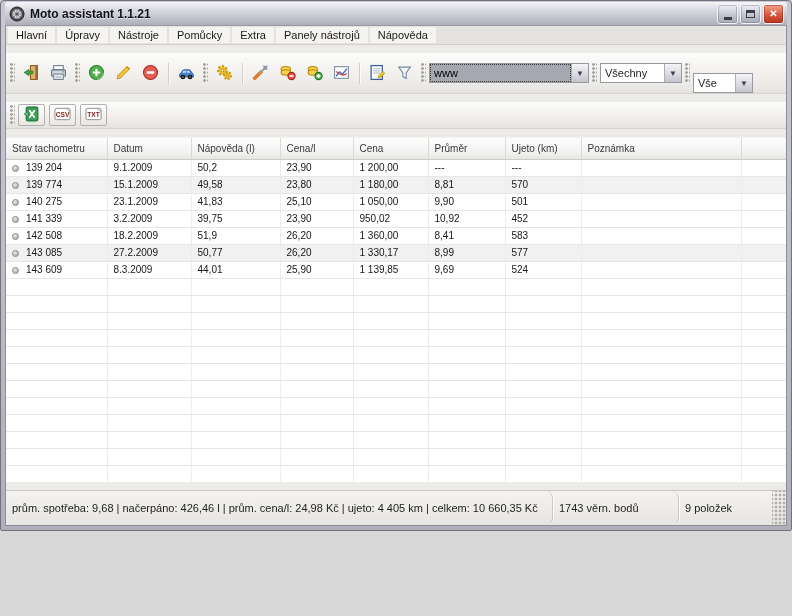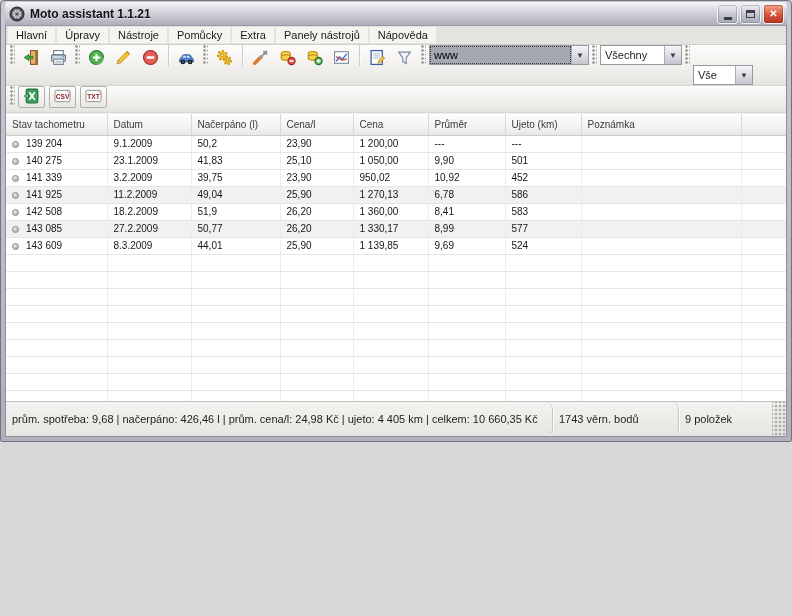--- a/index.html
+++ b/index.html
@@ -1,20 +1,20 @@
 <!DOCTYPE html>
 <html><head>
 <meta charset="utf-8">
 <style>
   html,body{margin:0;padding:0;background:#d8d8d8;}
   *{box-sizing:border-box;}
   body{font-family:"Liberation Sans", sans-serif;}
 
   .window{
-    width:792px;height:442px;position:relative;
+    width:792px;height:531px;position:relative;
     background:linear-gradient(180deg,#c9c9d3,#b0b0bc);
     border:1px solid #72727e;border-radius:4px 4px 2px 2px;
     padding:1px 4px 4px 4px;
     display:flex;flex-direction:column;
     font-size:11px;color:#1c1c1c;
     overflow:hidden;
   }
 
   
   .titlebar{
@@ -32,30 +32,30 @@
     background:linear-gradient(180deg,#eff0f4,#c0c1cd 60%,#a9aab8);
     box-shadow:inset 0 0 0 1px rgba(120,120,135,.45);
     color:#3c3d49;font-size:10px;line-height:1;}
   .winbtn.close{background:linear-gradient(180deg,#f2a48f,#d6553c 55%,#b8341f);color:#fff;
     box-shadow:inset 0 0 0 1px rgba(150,40,20,.5);font-weight:bold;}
   .glyph-min{display:block;width:8px;height:3px;background:#3c3d49;margin-top:9px;}
   .glyph-max{display:block;width:9px;height:8px;border:1px solid #3c3d49;border-top-width:3px;}
 
   
   .client{flex:1;min-height:0;display:flex;flex-direction:column;
-    background:#ecebe8;border:1px solid #8e8e99;border-top:1px solid #9a9aa4;}
+    background:#ecebe8;border:1px solid #8e8e99;border-top:1px solid #9a9aa4;gap:8px;}
 
   
   .menubar{flex:0 0 19px;display:flex;align-items:stretch;background:#e5e3e0;
     border-bottom:1px solid #d2d0cb;padding:1px 0 1px 2px;}
   .menu-item{display:flex;align-items:center;padding:0 8px;margin-right:2px;
     background:#f5f4f1;color:#1a1a1a;cursor:default;}
 
   
-  .toolbar{display:flex;
+  .toolbar{display:flex;align-items:center;
     background:linear-gradient(180deg,#fcfcfb,#eceae6 80%,#e4e2de);
     border-bottom:1px solid #d7d5d0;}
   .toolbar.row1{flex:0 0 32px;padding:0 1px;}
   .toolbar.row2{flex:0 0 27px;padding:0 1px;}
   .grip{width:5px;height:20px;margin:0 3px 0 3px;flex:0 0 5px;
     background-image:radial-gradient(circle at 1.5px 1.5px,#a6a39d 1.1px,rgba(0,0,0,0) 1.6px);
     background-size:4px 4px;}
   .tsep{width:1px;height:21px;background:#cfcdc8;box-shadow:1px 0 0 #fbfbfa;margin:0 4px;flex:0 0 1px;}
   .tbtn{width:27px;height:26px;display:flex;align-items:center;justify-content:center;
     border-radius:2px;flex:0 0 27px;}
@@ -317,41 +317,52 @@
             <col style="width: 75px;">
             <col style="width: 77px;">
             <col style="width: 76px;">
             <col style="width: 160px;">
             <col style="width: 49px;">
           </colgroup>
         <thead>
             <tr id="header-row">
               <th>Stav tachometru</th>
               <th>Datum</th>
-              <th>Načerpáno (l)</th>
+              <th>Nápověda (l)</th>
               <th>Cena/l</th>
               <th>Cena</th>
               <th>Průměr</th>
               <th>Ujeto (km)</th>
               <th>Poznámka</th>
               <th></th>
             </tr>
           </thead>
         <tbody id="table-body">
             <tr>
               <td><span class="bullet"></span><span>139 204</span></td>
               <td>9.1.2009</td>
               <td>50,2</td>
               <td>23,90</td>
               <td>1 200,00</td>
               <td>---</td>
               <td>---</td>
               <td></td>
               <td></td>
             </tr>
+            <tr class="even">
+              <td><span class="bullet"></span><span>139 774</span></td>
+              <td>15.1.2009</td>
+              <td>49,58</td>
+              <td>23,80</td>
+              <td>1 180,00</td>
+              <td>8,81</td>
+              <td>570</td>
+              <td></td>
+              <td></td>
+            </tr>
             <tr>
               <td><span class="bullet"></span><span>140 275</span></td>
               <td>23.1.2009</td>
               <td>41,83</td>
               <td>25,10</td>
               <td>1 050,00</td>
               <td>9,90</td>
               <td>501</td>
               <td></td>
               <td></td>
@@ -360,31 +371,20 @@
               <td><span class="bullet"></span><span>141 339</span></td>
               <td>3.2.2009</td>
               <td>39,75</td>
               <td>23,90</td>
               <td>950,02</td>
               <td>10,92</td>
               <td>452</td>
               <td></td>
               <td></td>
             </tr>
-            <tr class="even">
-              <td><span class="bullet"></span><span>141 925</span></td>
-              <td>11.2.2009</td>
-              <td>49,04</td>
-              <td>25,90</td>
-              <td>1 270,13</td>
-              <td>6,78</td>
-              <td>586</td>
-              <td></td>
-              <td></td>
-            </tr>
             <tr>
               <td><span class="bullet"></span><span>142 508</span></td>
               <td>18.2.2009</td>
               <td>51,9</td>
               <td>26,20</td>
               <td>1 360,00</td>
               <td>8,41</td>
               <td>583</td>
               <td></td>
               <td></td>

